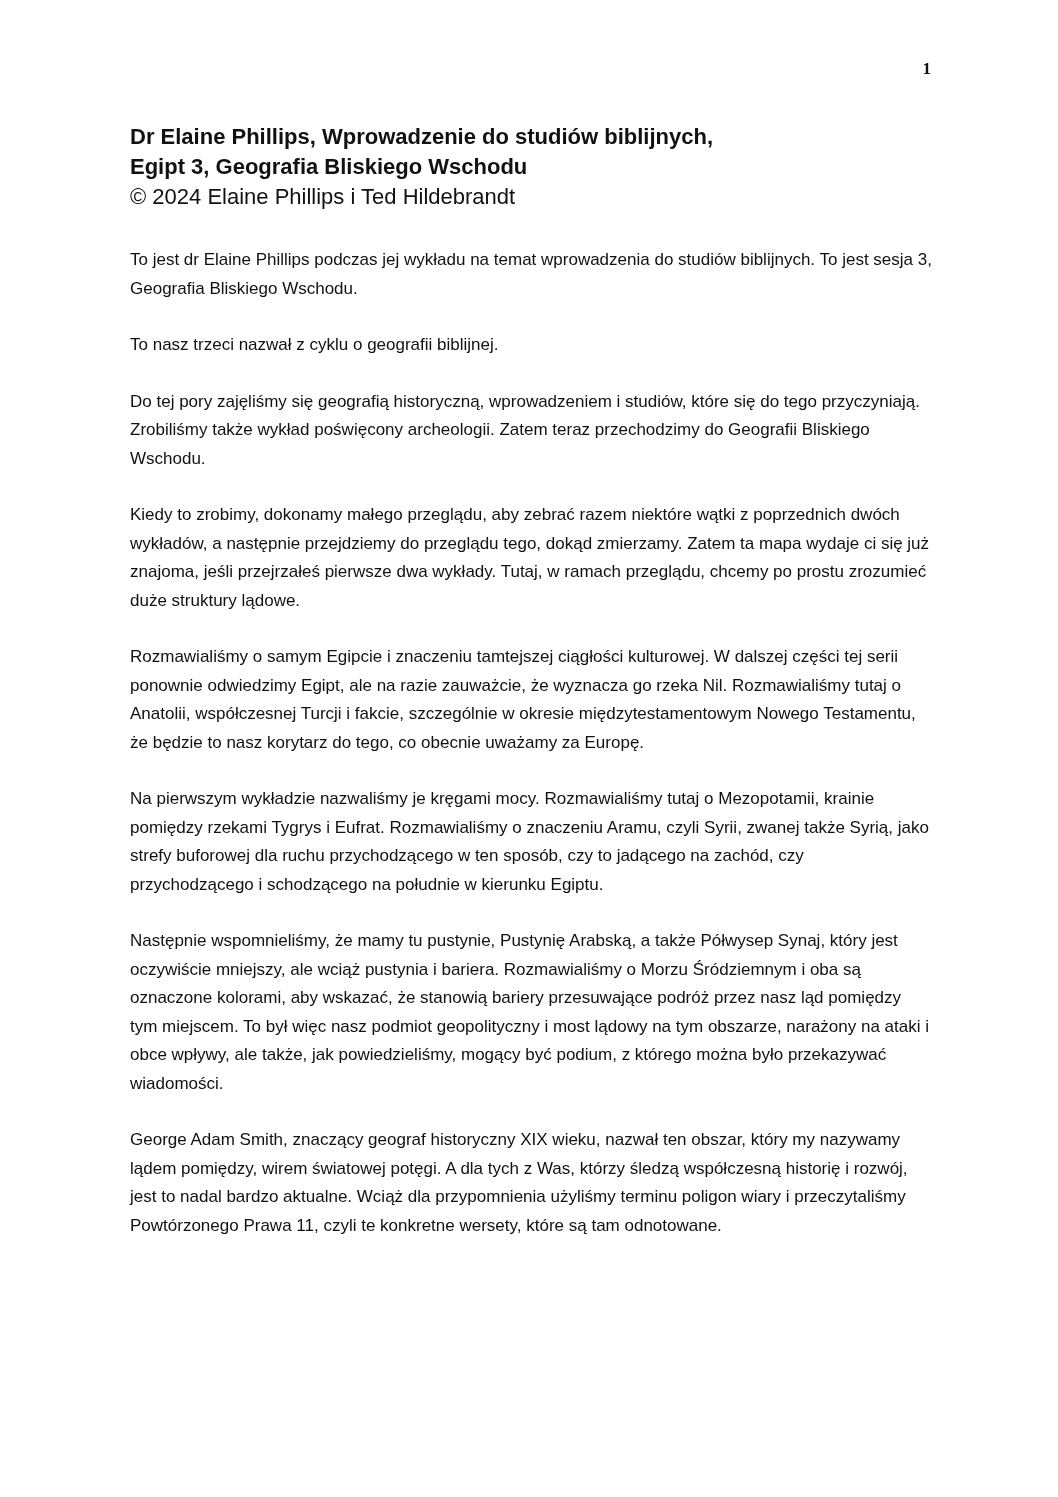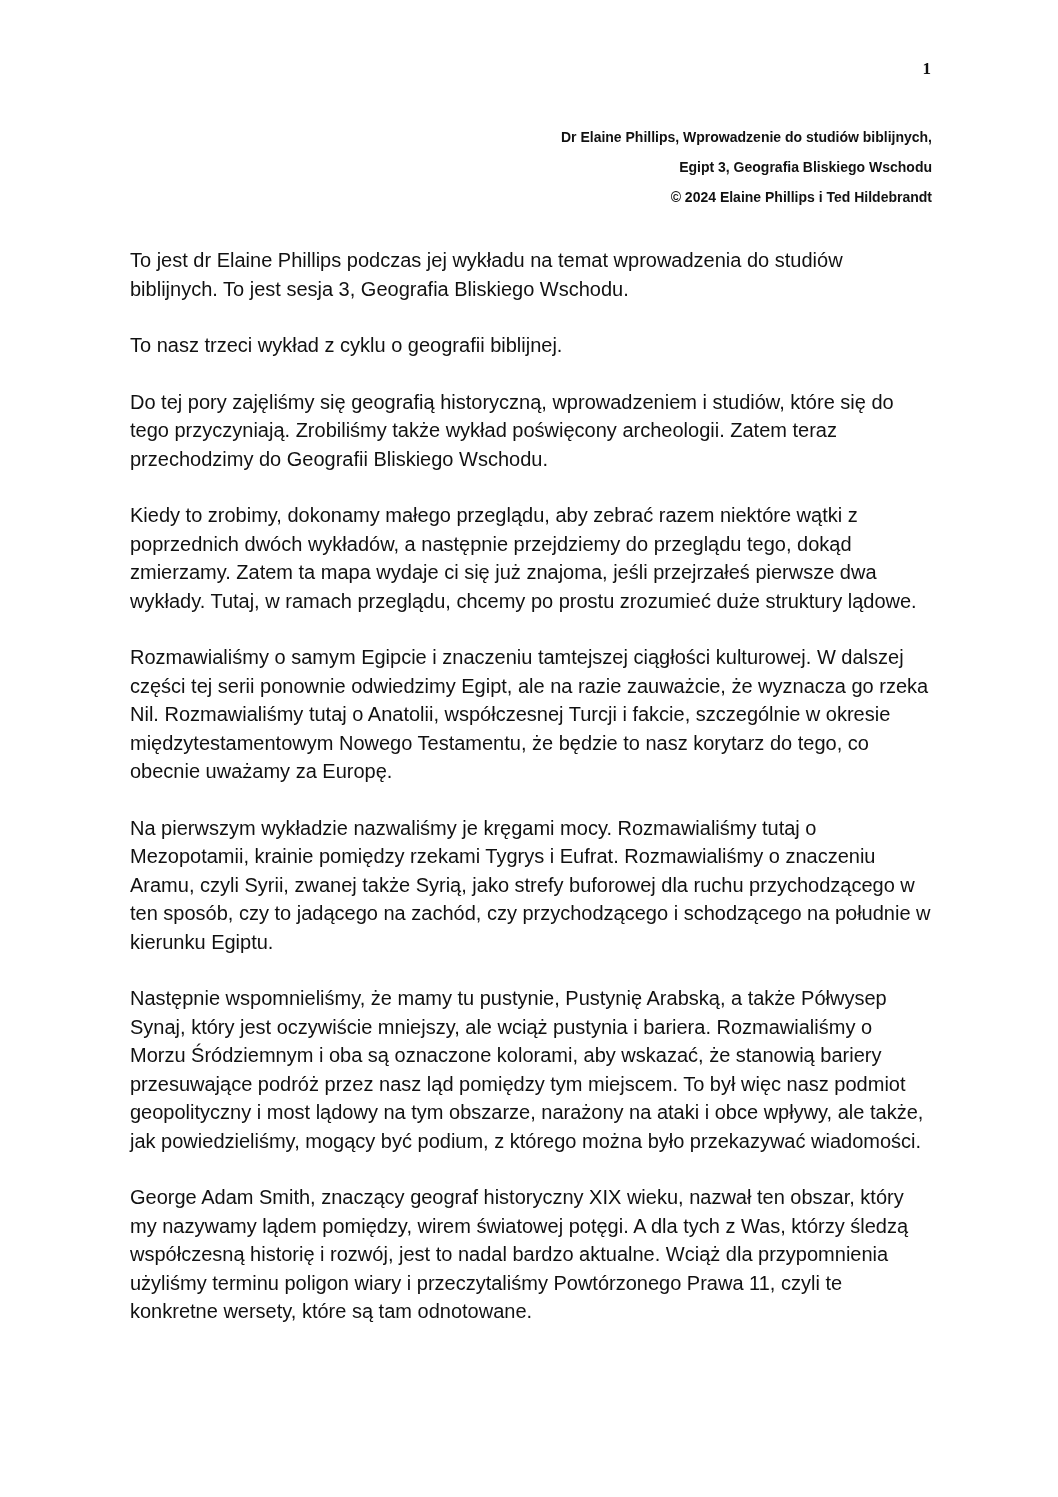--- a/index.html
+++ b/index.html
@@ -24,32 +24,32 @@
     font-weight: bold;
     font-family: "Liberation Serif", serif;
   }
   .content {
     position: absolute;
     left: 130px;
     top: 122px;
     width: 802px;
   }
   .title-block {
-    text-align: right;
-    font-size: 14px;
+    text-align: left;
+    font-size: 22px;
     line-height: 30px;
   }
   .title-line {
     font-weight: bold;
   }
   .copyright-line {
-    font-weight: bold;
+    font-weight: normal;
   }
   .body-text p {
-    font-size: 20px;
+    font-size: 17px;
     line-height: 28.5px;
     margin: 0;
     padding: 0;
     margin-top: 28px;
     text-align: left;
   }
   .body-text p:first-child {
     margin-top: 34px;
   }
 </style>
@@ -63,21 +63,21 @@
   <div class="content">
 
     <div class="title-block">
       <div class="title-line">Dr Elaine Phillips, Wprowadzenie do studiów biblijnych,</div>
       <div class="title-line">Egipt 3, Geografia Bliskiego Wschodu</div>
       <div class="copyright-line">© 2024 Elaine Phillips i Ted Hildebrandt</div>
     </div>
 
     <div class="body-text">
       <p>To jest dr Elaine Phillips podczas jej wykładu na temat wprowadzenia do studiów biblijnych. To jest sesja 3, Geografia Bliskiego Wschodu.</p>
-      <p>To nasz trzeci wykład z cyklu o geografii biblijnej.</p>
+      <p>To nasz trzeci nazwał z cyklu o geografii biblijnej.</p>
       <p>Do tej pory zajęliśmy się geografią historyczną, wprowadzeniem i studiów, które się do tego przyczyniają. Zrobiliśmy także wykład poświęcony archeologii. Zatem teraz przechodzimy do Geografii Bliskiego Wschodu.</p>
       <p>Kiedy to zrobimy, dokonamy małego przeglądu, aby zebrać razem niektóre wątki z poprzednich dwóch wykładów, a następnie przejdziemy do przeglądu tego, dokąd zmierzamy. Zatem ta mapa wydaje ci się już znajoma, jeśli przejrzałeś pierwsze dwa wykłady. Tutaj, w ramach przeglądu, chcemy po prostu zrozumieć duże struktury lądowe.</p>
       <p>Rozmawialiśmy o samym Egipcie i znaczeniu tamtejszej ciągłości kulturowej. W dalszej części tej serii ponownie odwiedzimy Egipt, ale na razie zauważcie, że wyznacza go rzeka Nil. Rozmawialiśmy tutaj o Anatolii, współczesnej Turcji i fakcie, szczególnie w okresie międzytestamentowym Nowego Testamentu, że będzie to nasz korytarz do tego, co obecnie uważamy za Europę.</p>
       <p>Na pierwszym wykładzie nazwaliśmy je kręgami mocy. Rozmawialiśmy tutaj o Mezopotamii, krainie pomiędzy rzekami Tygrys i Eufrat. Rozmawialiśmy o znaczeniu Aramu, czyli Syrii, zwanej także Syrią, jako strefy buforowej dla ruchu przychodzącego w ten sposób, czy to jadącego na zachód, czy przychodzącego i schodzącego na południe w kierunku Egiptu.</p>
       <p>Następnie wspomnieliśmy, że mamy tu pustynie, Pustynię Arabską, a także Półwysep Synaj, który jest oczywiście mniejszy, ale wciąż pustynia i bariera. Rozmawialiśmy o Morzu Śródziemnym i oba są oznaczone kolorami, aby wskazać, że stanowią bariery przesuwające podróż przez nasz ląd pomiędzy tym miejscem. To był więc nasz podmiot geopolityczny i most lądowy na tym obszarze, narażony na ataki i obce wpływy, ale także, jak powiedzieliśmy, mogący być podium, z którego można było przekazywać wiadomości.</p>
       <p>George Adam Smith, znaczący geograf historyczny XIX wieku, nazwał ten obszar, który my nazywamy lądem pomiędzy, wirem światowej potęgi. A dla tych z Was, którzy śledzą współczesną historię i rozwój, jest to nadal bardzo aktualne. Wciąż dla przypomnienia użyliśmy terminu poligon wiary i przeczytaliśmy Powtórzonego Prawa 11, czyli te konkretne wersety, które są tam odnotowane.</p>
     </div>
 
   </div>
 

